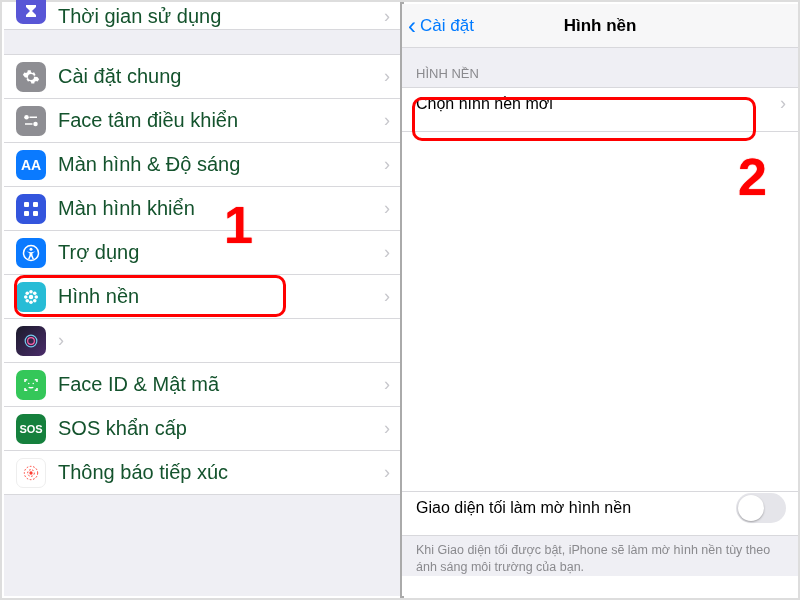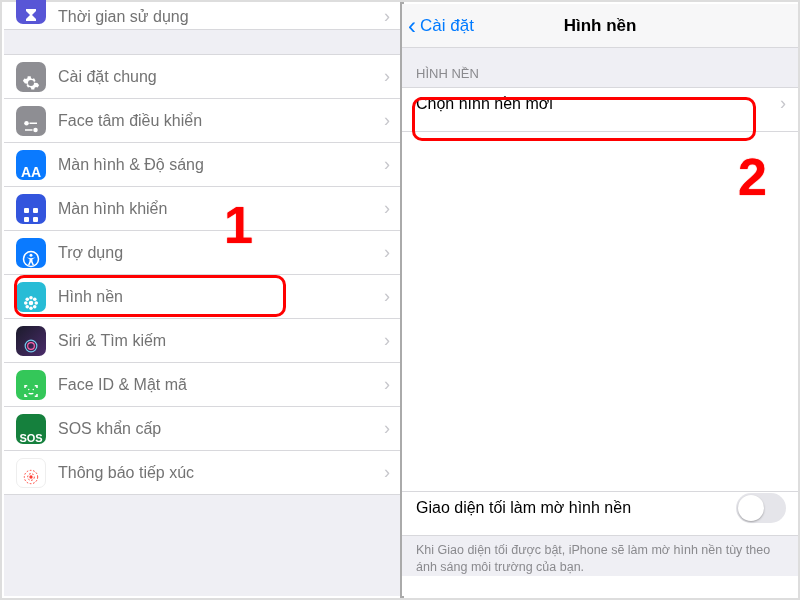--- a/index.html
+++ b/index.html
@@ -35,25 +35,25 @@
   .row {
     display:flex; align-items:center;
     height:44px;
     background:#fff;
     padding:0 10px 0 12px;
     border-bottom:1px solid #d8d8dc;
     position:relative;
   }
   .row .icon {
     width:30px; height:30px; border-radius:7px;
-    display:flex; align-items:flex-end; justify-content:center;
+    display:flex; align-items:center; justify-content:center;
     margin-right:12px;
     color:#fff; flex:none;
   }
-  .row .label { font-size:16px; color:#737373; flex:1; }
+  .row .label { font-size:20px; color:#14532d; flex:1; }
   .row .chev  { color:#c7c7cc; font-size:18px; }
 
   
   .row.partial-top { height:26px; border-top:none; }
   .row.partial-top .icon { height:24px; border-radius:0 0 7px 7px; align-self:flex-start; margin-top:-4px;}
   .row.partial-bottom { height:26px; border-bottom:none; }
   .row.partial-bottom .icon { align-self:flex-start; border-radius:7px 7px 0 0;}
 
   .group-gap { height:25px; background:#efeff4; border-bottom:1px solid #d8d8dc; }
 
@@ -224,21 +224,20 @@
       <span class="chev">›</span>
     </div>
 
     <div class="row">
       <span class="icon" style="background:linear-gradient(135deg,#1b1b2b,#4b2c6b)">
         <svg width="20" height="20" viewBox="0 0 24 24">
             <circle cx="12" cy="12" r="7" fill="none" stroke="#7ce" stroke-width="1.4"></circle>
             <circle cx="12" cy="12" r="4" fill="none" stroke="#f6a" stroke-width="1.4"></circle>
           </svg>
       </span>
-      <span class="label">Siri &amp; Tìm kiếm</span>
       <span class="chev">›</span>
     </div>
 
     <div class="row">
       <span class="icon" style="background:#34c759">
         <svg width="18" height="18" viewBox="0 0 24 24" fill="none" stroke="#fff" stroke-width="2">
             <path d="M4 8V5h3M20 8V5h-3M4 16v3h3M20 16v3h-3"></path>
             <circle cx="9" cy="10" r="1" fill="#fff" stroke="none"></circle>
             <circle cx="15" cy="10" r="1" fill="#fff" stroke="none"></circle>
             <path d="M9 15c1 1 5 1 6 0"></path>

